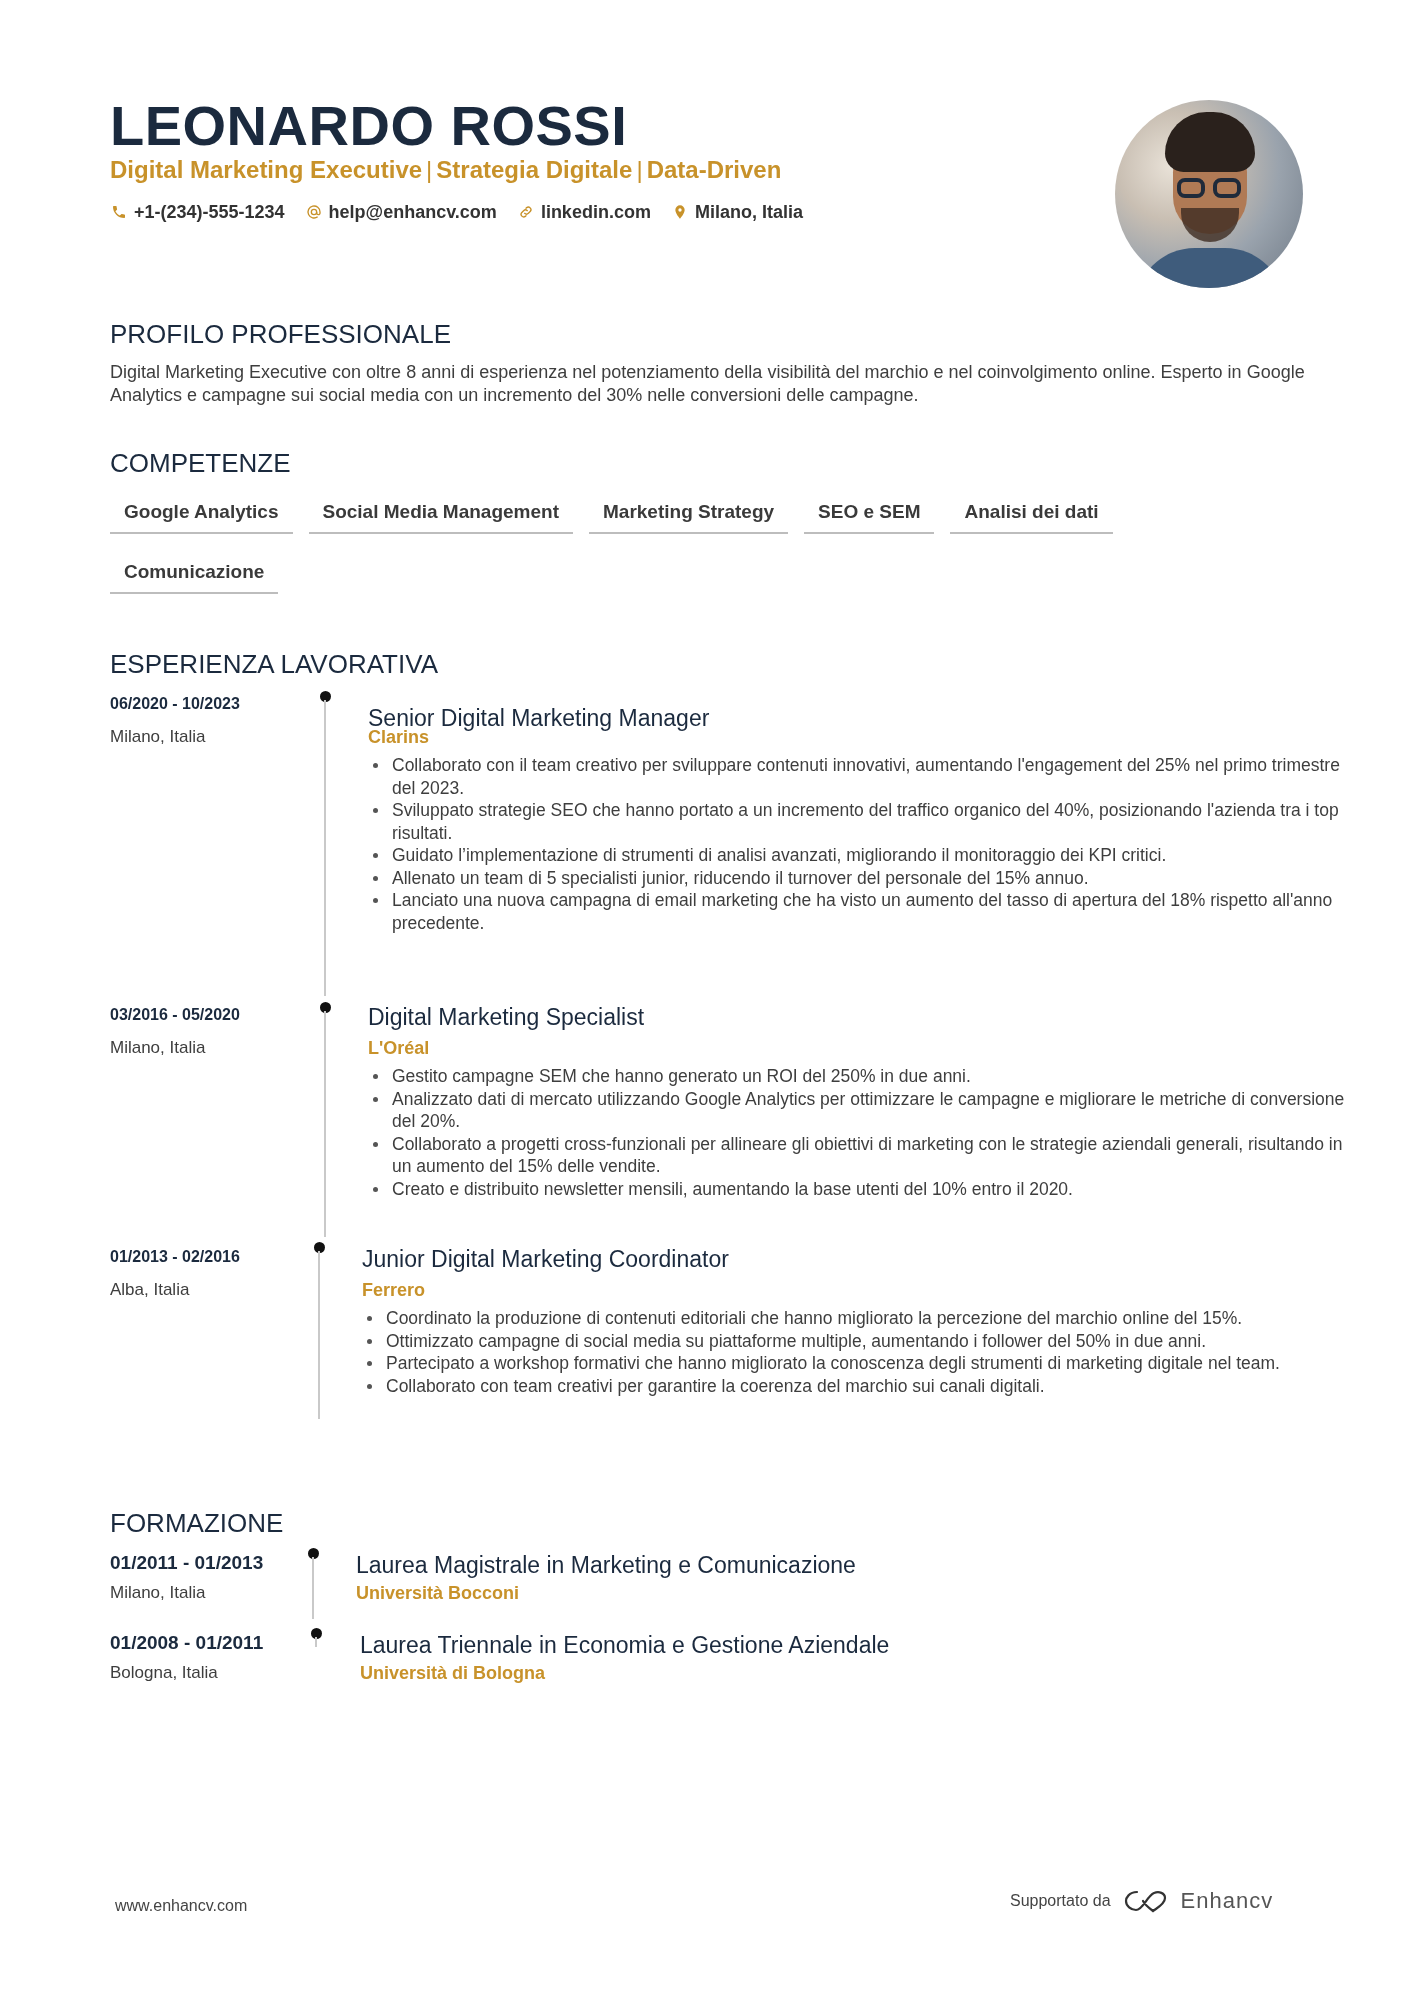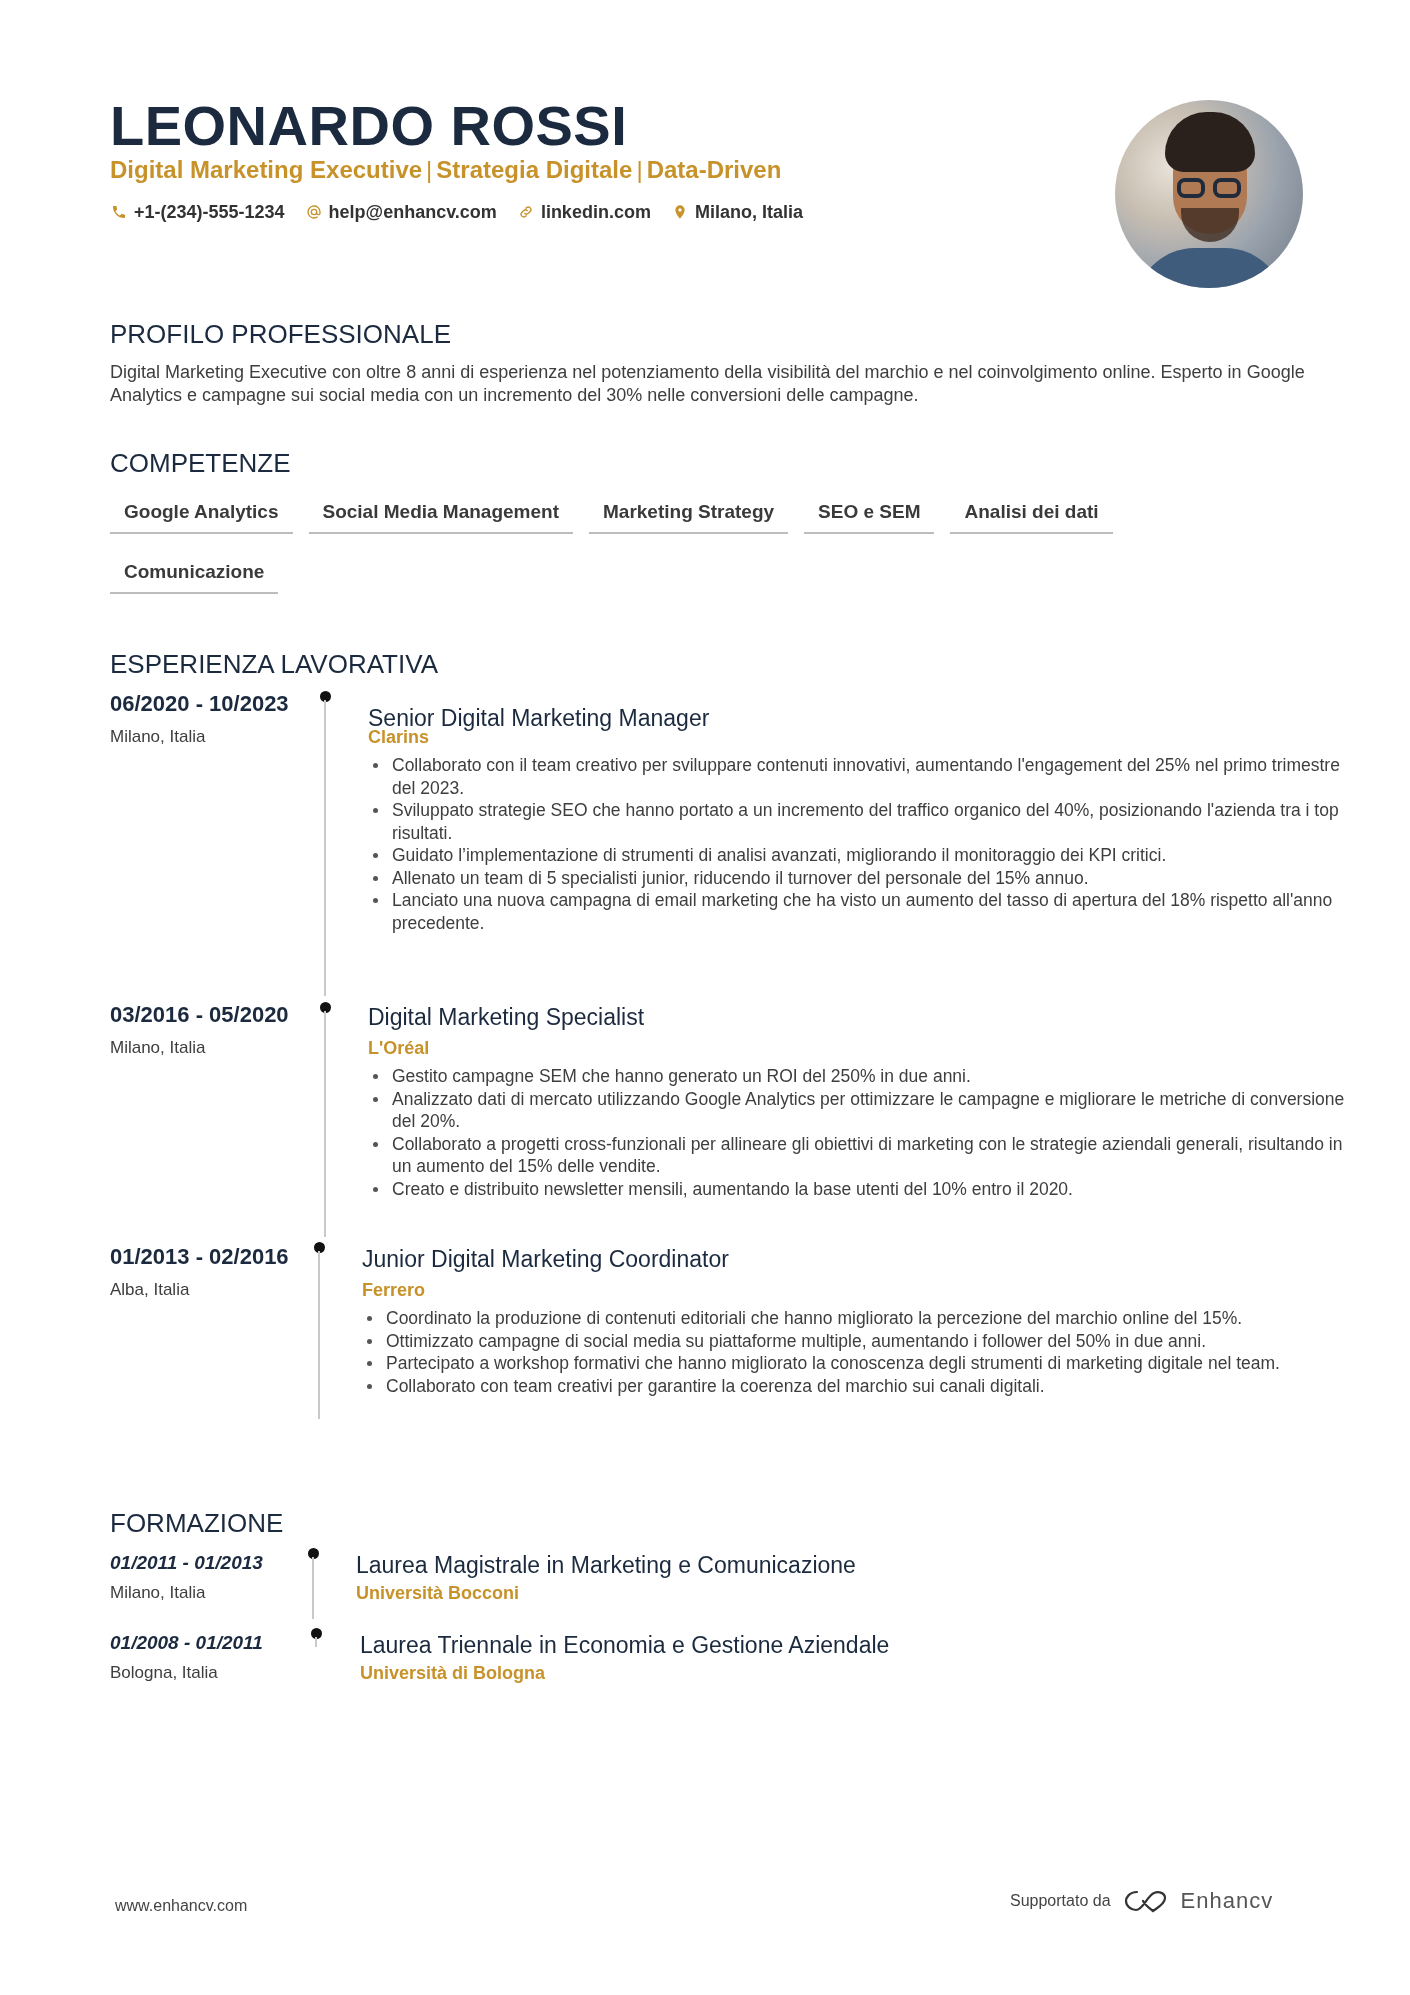--- a/index.html
+++ b/index.html
@@ -23,31 +23,31 @@
   .photo .beard { position: absolute; left: 66px; top: 108px; width: 58px; height: 34px; border-radius: 0 0 30px 30px; background: #3d2c22; opacity: 0.8; }
   .photo .shirt { position: absolute; left: 20px; top: 148px; width: 150px; height: 60px; border-radius: 60px 60px 0 0; background: #3f5c7c; }
 
   .section-title { position: absolute; left: 110px; font-size: 26px; font-weight: 400; color: #1b2a3e; line-height: 30px; white-space: nowrap; }
   .summary { position: absolute; left: 110px; top: 361px; width: 1200px; font-size: 18px; line-height: 23px; color: #3e3e3e; }
 
   .skills { position: absolute; left: 110px; top: 495px; width: 1100px; display: flex; flex-wrap: wrap; }
   .skill { font-size: 19px; font-weight: 700; color: #3a3a3a; padding: 5px 14px 8px 14px; border-bottom: 2px solid #bdbdbd; margin-right: 16px; margin-bottom: 21px; line-height: 24px; white-space: nowrap; }
 
   .entry { position: absolute; left: 110px; width: 1200px; }
-  .entry .date { position: absolute; left: 0; top: 0; font-size: 22px; font-weight: 700; color: #1b2a3e; white-space: nowrap; line-height: 24px; }
+  .entry .date { position: absolute; left: 0; top: 0; font-size: 16px; font-weight: 700; color: #1b2a3e; white-space: nowrap; line-height: 24px; }
   .entry .loc { position: absolute; left: 0; top: 34px; font-size: 17px; color: #3e3e3e; white-space: nowrap; line-height: 22px; }
   .entry .tl-dot { position: absolute; width: 11px; height: 11px; border-radius: 50%; background: #111; }
   .entry .tl-line { position: absolute; width: 2px; background: #c9c9c9; }
   .entry .role { position: absolute; font-size: 23px; color: #1b2a3e; white-space: nowrap; line-height: 28px; }
   .entry .company { position: absolute; font-size: 18px; font-weight: 700; color: #c8922a; white-space: nowrap; line-height: 22px; }
   .entry ul { position: absolute; list-style: none; font-size: 17.5px; line-height: 22.5px; color: #3e3e3e; }
   .entry ul li { position: relative; padding-left: 26px; }
   .entry ul li::before { content: ""; position: absolute; left: 7px; top: 9px; width: 5px; height: 5px; border-radius: 50%; background: #555; }
 
-  .edu-entry .date { font-size: 19px; font-style: italic; }
+  .edu-entry .date { font-size: 19px; }
   .edu-entry .loc { top: 31px; }
 
   .footer-left { position: absolute; left: 115px; top: 1897px; font-size: 16px; color: #444; }
   .footer-right { position: absolute; left: 1010px; top: 1888px; display: flex; align-items: center; font-size: 16px; color: #444; justify-content: space-between; }
   .footer-right .logo { margin-left: 12px; width: 48px; height: 26px; }
   .footer-right .brand { margin-left: 10px; font-size: 22px; color: #555; letter-spacing: 1px; }
 </style>
 </head>
 <body>
 

